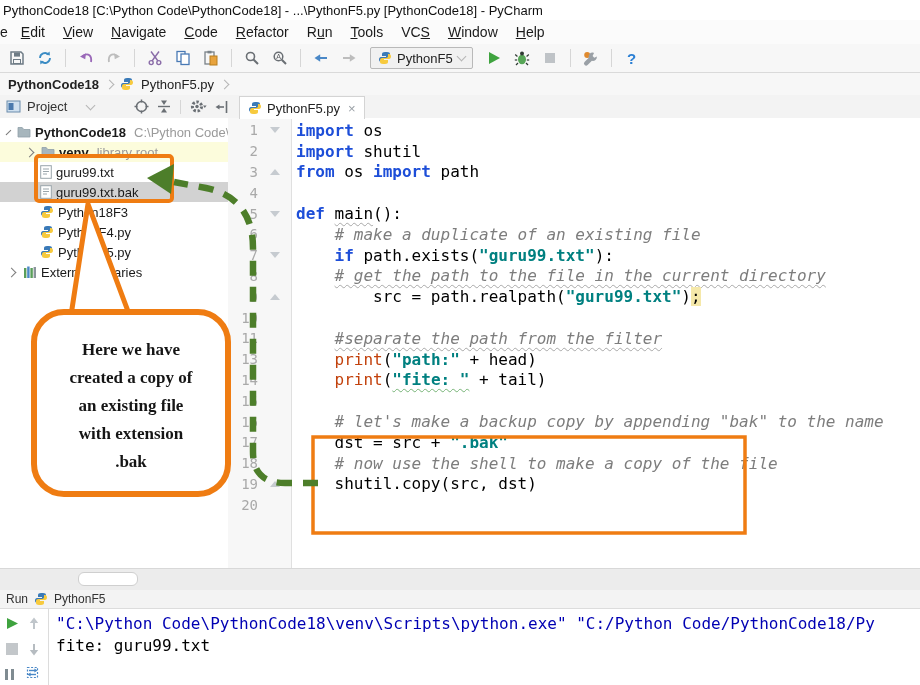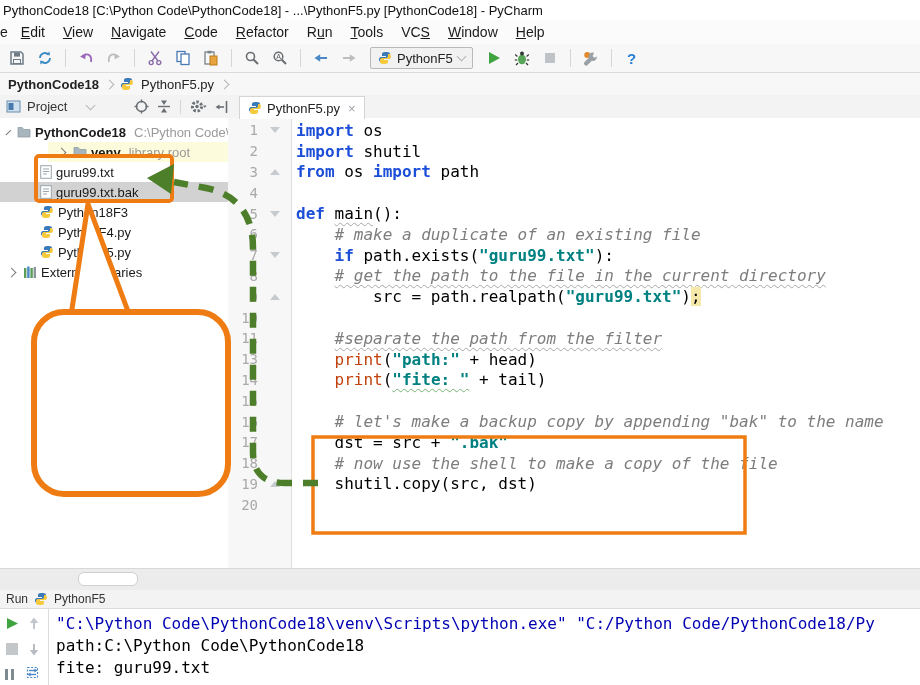--- a/index.html
+++ b/index.html
@@ -275,21 +275,21 @@
       <div class="trow" style="padding-left: 4px;">
         <span class="chev down" style="margin: 0px 4px;"></span>
         <span class="icn">
           <svg width="14" height="12" viewBox="0 0 14 12">
             <path d="M1 1.5h4.2L6.8 3.5H13v7.5H1z" fill="#a7b6bd" stroke="#8fa0a8" stroke-width="0.8"></path>
           </svg>
         </span>
         <span class="lbl"><b>PythonCode18</b></span>
         <span class="extra">C:\Python Code\Pyt</span>
       </div>
-      <div class="trow hl" style="padding-left: 6px; margin-left: 48px;">
+      <div class="trow hl" style="padding-left: 22px;">
         <span class="chev right" style="margin: 0px 4px;"></span>
         <span class="icn">
           <svg width="14" height="12" viewBox="0 0 14 12">
             <path d="M1 1.5h4.2L6.8 3.5H13v7.5H1z" fill="#a7b6bd" stroke="#8fa0a8" stroke-width="0.8"></path>
           </svg>
         </span>
         <span class="lbl"><b>venv</b></span>
         <span class="extra">library root</span>
       </div>
       <div class="trow" style="padding-left: 22px;">
@@ -448,27 +448,33 @@
             <rect x="2.5" y="2.5" width="10" height="10" fill="none" stroke="#4a88c7" stroke-width="1.2" stroke-dasharray="2 1.6"></rect>
             <path d="M4 5.5h6" stroke="#4a88c7" stroke-width="1.4"></path>
             <polygon points="12.6,5.5 9.4,3.4 9.4,7.6" fill="#4a88c7"></polygon>
             <path d="M11 9.5H5" stroke="#4a88c7" stroke-width="1.4"></path>
             <polygon points="2.4,9.5 5.6,7.4 5.6,11.6" fill="#4a88c7"></polygon>
           </svg>
         </span>
     </div>
     <div id="con-out">
         <div class="con-line blue">"C:\Python Code\PythonCode18\venv\Scripts\python.exe" "C:/Python Code/PythonCode18/Py</div>
-        <div class="con-line">path:C:\Python Code\PythonCode18</div>
         <div class="con-line">fite: guru99.txt</div>
       </div>
   </div>
 
   <svg class="abs" id="overlay" viewBox="0 0 920 685">
     <polygon points="88,204 70,322 132,322" fill="#ffffff" stroke="#ef7c12" stroke-width="5" stroke-linejoin="round"></polygon>
     <rect x="34" y="312" width="194" height="182" rx="30" fill="#ffffff" stroke="#ef7c12" stroke-width="6"></rect>
     <rect x="36" y="156" width="136" height="45" rx="3" fill="none" stroke="#ef7c12" stroke-width="4"></rect>
     <rect x="313" y="437" width="432" height="96" fill="none" stroke="#ef7c12" stroke-width="3.5"></rect>
     <path d="M318,483 L285,483 Q253,483 253,452 L253,248 Q253,198 206,188 L174,182" fill="none" stroke="#4d7e2a" stroke-width="6.5" stroke-dasharray="15 11"></path>
     <polygon points="147,178 174,164 171,194" fill="#4d7e2a"></polygon>
   </svg>
+  <div class="abs" id="bubble-text">
+      <div>Here we have</div>
+      <div>created a copy of</div>
+      <div>an existing file</div>
+      <div>with extension</div>
+      <div>.bak</div>
+    </div>
 
 </div>
 
 </body></html>

